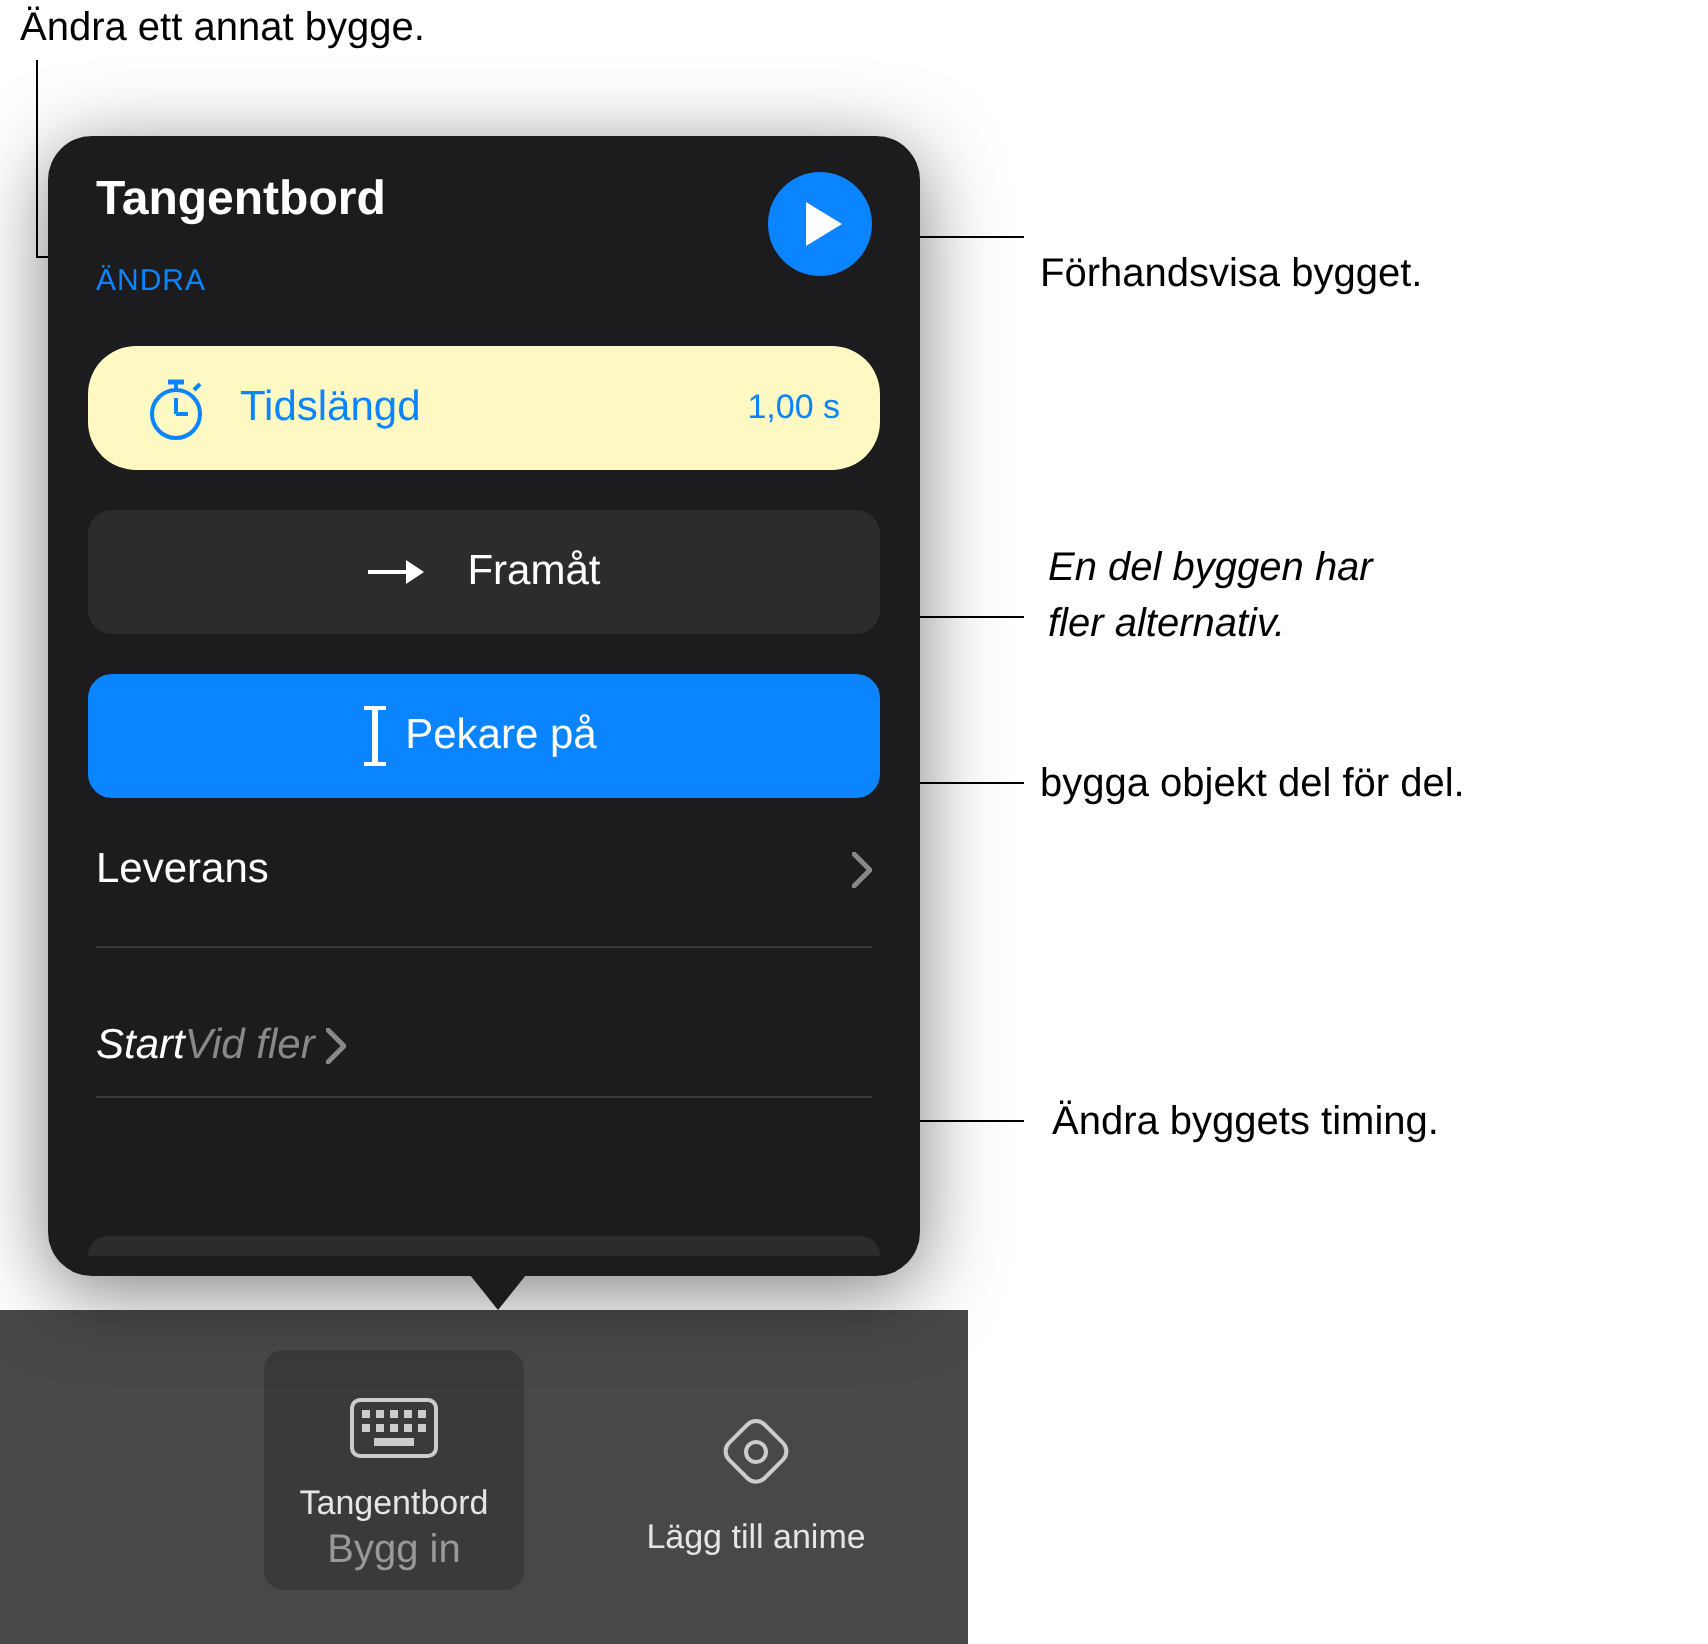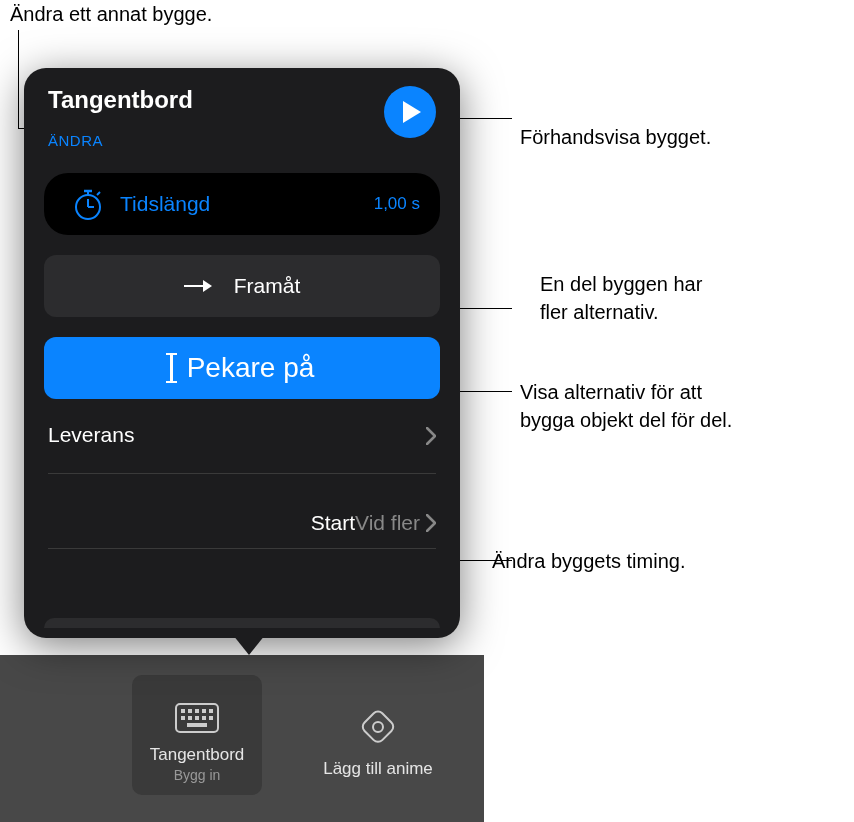--- a/index.html
+++ b/index.html
@@ -58,21 +58,21 @@
     }
     .tab-icon {
       margin-top: 15px;
       margin-bottom: 8px;
     }
     .tab-label {
       font-size: 17px;
       color: #e5e5e5;
     }
     .tab-sublabel {
-      font-size: 14px;
+      font-size: 20px;
       color: #999;
       margin-top: 2px;
     }
     .popover {
       position: absolute;
       left: 24px;
       top: 68px;
       width: 436px;
       height: 570px;
       background: #1c1c1e;
@@ -124,21 +124,21 @@
     .play-triangle {
       width: 0;
       height: 0;
       border-top: 11px solid transparent;
       border-bottom: 11px solid transparent;
       border-left: 18px solid #fff;
       margin-left: 4px;
     }
     .duration-row {
       margin-top: 24px;
-      background: #000000;
+      background: #fef9c3;
       border-radius: 24px;
       height: 62px;
       display: flex;
       align-items: center;
       padding: 0 20px;
       position: relative;
     }
     .timer-icon-box {
       width: 48px;
       height: 36px;
@@ -195,21 +195,21 @@
       border-left: 9px solid #fff;
     }
     .delivery-row {
       margin-top: 20px;
       background: #0a84ff;
       border-radius: 12px;
       height: 62px;
       display: flex;
       align-items: center;
       justify-content: center;
-      font-size: 28px;
+      font-size: 21px;
       gap: 14px;
     }
     .cursor-icon {
       width: 3px;
       height: 26px;
       background: #fff;
       position: relative;
     }
     .cursor-icon::before {
       content: '';
@@ -240,23 +240,24 @@
     }
     .chevron {
       color: #888;
       font-size: 24px;
     }
     .start-row {
       margin-top: 24px;
       height: 50px;
       display: flex;
       align-items: center;
-      justify-content: flex-end;
+      justify-content: flex-start;
       font-size: 21px;
       padding: 0 4px;
+      font-style: italic;
     }
     .start-value {
       color: #888;
       display: flex;
       align-items: center;
       gap: 6px;
     }
     .separator {
       height: 1px;
       background: #3a3a3a;
@@ -279,33 +280,32 @@
   <span>Ändra ett annat bygge.</span>
 </div>
 <div class="callout-line" style="left:18px; top:30px; width:1px; height:98px;"></div>
 <div class="callout-line" style="left:18px; top:128px; width:36px; height:1px;"></div>
 
 <div class="callout" style="left:520px; top:123px;">
   <span>Förhandsvisa bygget.</span>
 </div>
 <div class="callout-line" style="left:430px; top:118px; width:82px; height:1px;"></div>
 
-<div class="callout" style="left:540px; top:270px;">
+<div class="callout" style="left:524px; top:270px;font-style:italic;">
   <div>En del byggen har</div>
   <div>fler alternativ.</div>
 </div>
 <div class="callout-line" style="left:445px; top:308px; width:67px; height:1px;"></div>
 
 <div class="callout" style="left:520px; top:378px;">
-  <div>Visa alternativ för att</div>
   <div>bygga objekt del för del.</div>
 </div>
 <div class="callout-line" style="left:445px; top:391px; width:67px; height:1px;"></div>
 
-<div class="callout" style="left:492px; top:547px;">
+<div class="callout" style="left:526px; top:547px;">
   <span>Ändra byggets timing.</span>
 </div>
 <div class="callout-line" style="left:420px; top:560px; width:92px; height:1px;"></div>
 
 <div class="app-container">
   <div class="bottom-tab tab-selected">
     <div class="tab-icon">
       <svg width="44" height="30" viewBox="0 0 44 30">
         <rect x="1" y="1" width="42" height="28" rx="4" fill="none" stroke="#ccc" stroke-width="2"></rect>
         <rect x="6" y="6" width="4" height="4" fill="#ccc"></rect>

